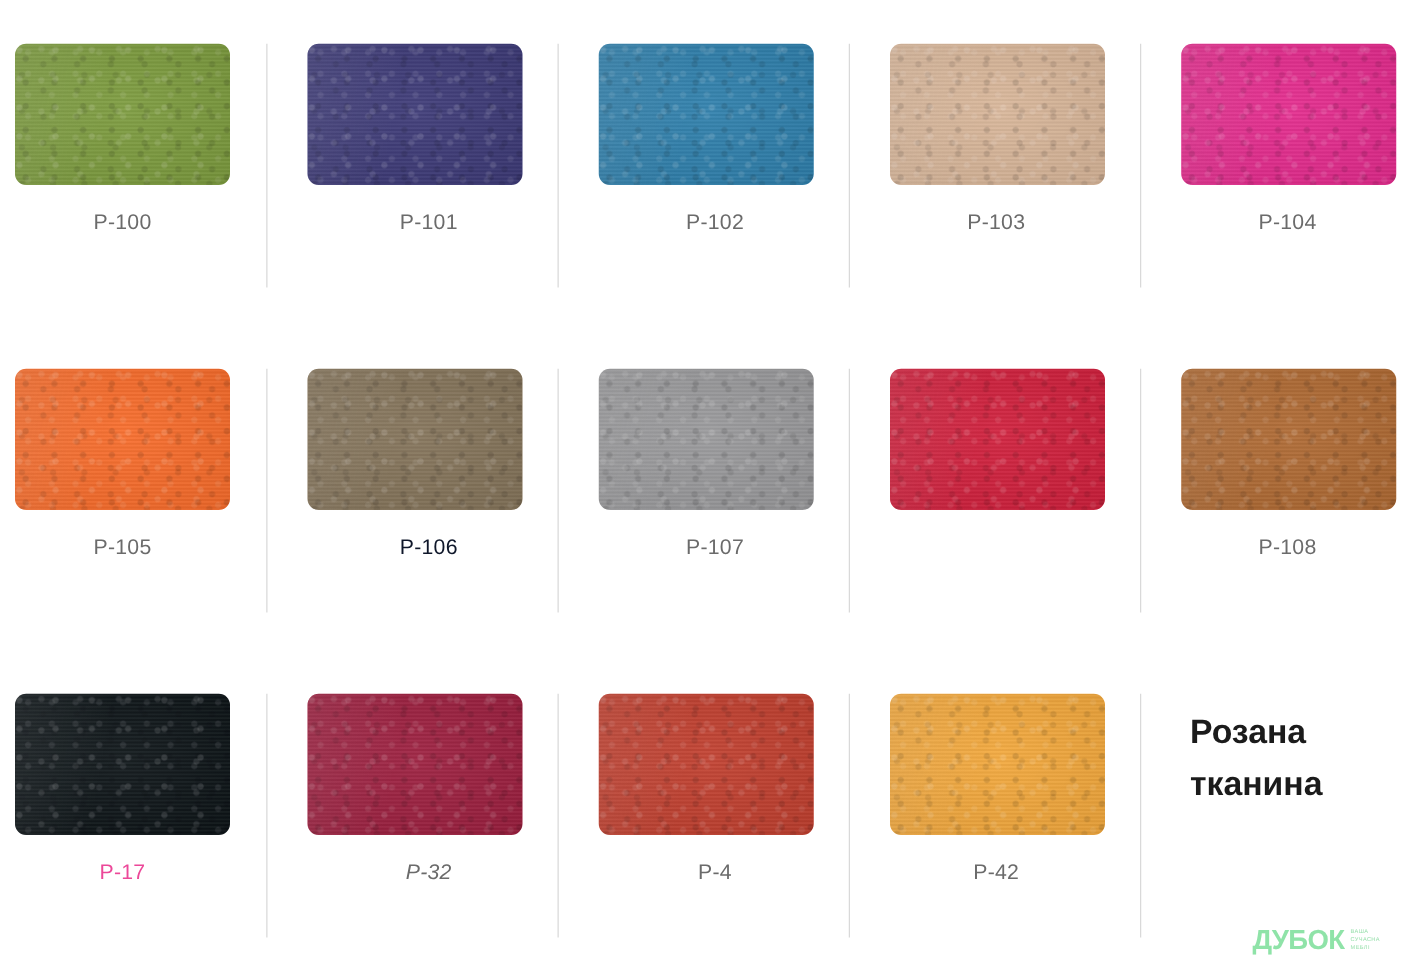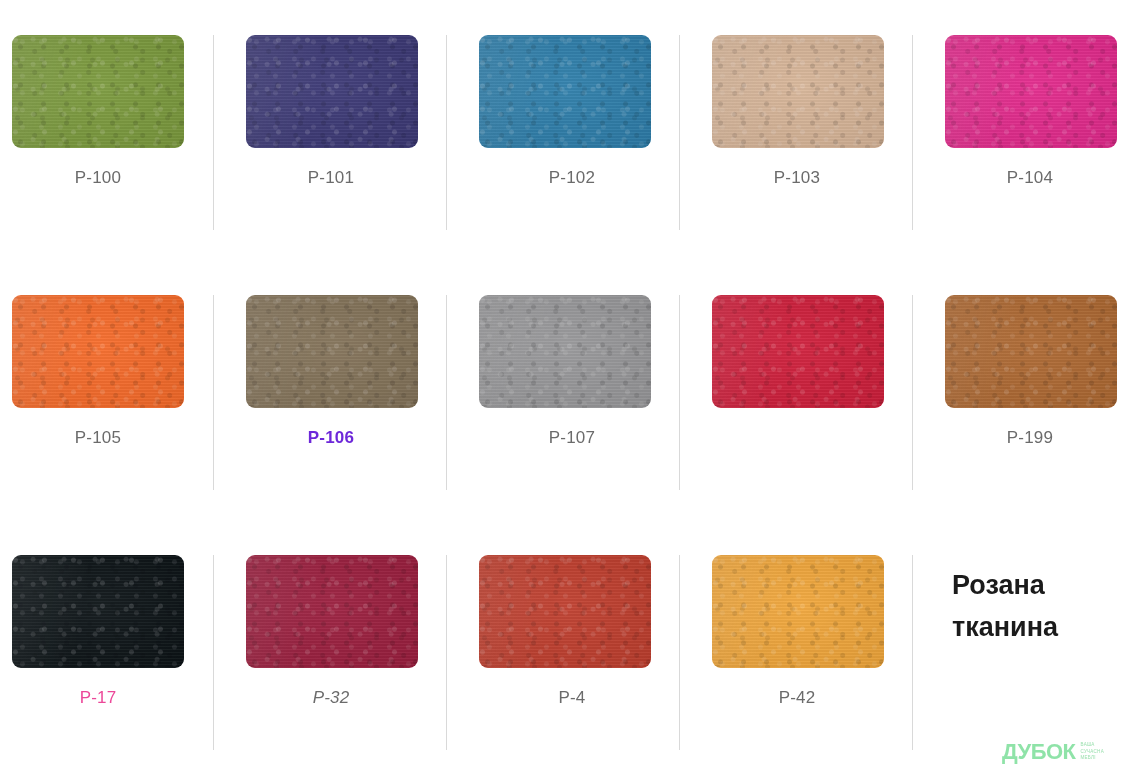--- a/index.html
+++ b/index.html
@@ -118,21 +118,21 @@
     top: 168px;
     left: 0;
     width: 196px;
     text-align: center;
     font-size: 17px;
     color: #6b6b6b;
     letter-spacing: 0.2px;
     font-family: "Liberation Sans", sans-serif;
   }
   .col-0 .label { left: 0px;  width: 196px; }
-  .col-1 .label { left: 20px; width: 196px; }
+  .col-1 .label { left: 32px; width: 196px; }
   .col-2 .label { left: 28px; width: 196px; }
   .col-3 .label { left: 20px; width: 196px; }
   .col-4 .label { left: 20px; width: 196px; }
 
   
   #caption {
     position: absolute;
     left: 952px;
     top: 565px;
     width: 175px;
@@ -219,38 +219,38 @@
     <div class="cell col-0">
       <div class="swatch-wrap">
         <div class="swatch" style="background-color: rgb(249, 108, 42);"></div>
       </div>
       <div class="label" style="color: rgb(107, 107, 107);">P-105</div>
     </div>
     <div class="cell col-1 has-divider">
       <div class="swatch-wrap">
         <div class="swatch" style="background-color: rgb(133, 116, 90);"></div>
       </div>
-      <div class="label" style="color: #6d28d9; font-weight: bold;">P-106</div>
+      <div class="label" style="color: #0f172a;">P-106</div>
     </div>
     <div class="cell col-2 has-divider">
       <div class="swatch-wrap">
         <div class="swatch" style="background-color: rgb(154, 154, 156);"></div>
       </div>
       <div class="label" style="color: rgb(107, 107, 107);">P-107</div>
     </div>
     <div class="cell col-3 has-divider">
       <div class="swatch-wrap">
         <div class="swatch" style="background-color: rgb(210, 31, 60);"></div>
       </div>
     </div>
     <div class="cell col-4 has-divider">
       <div class="swatch-wrap">
         <div class="swatch" style="background-color: rgb(176, 106, 51);"></div>
       </div>
-      <div class="label" style="color: rgb(107, 107, 107);">P-199</div>
+      <div class="label" style="color: rgb(107, 107, 107);">P-108</div>
     </div>
   </div>
 
   <div class="row row-3">
     <div class="cell col-0">
       <div class="swatch-wrap">
         <div class="swatch" style="background-color: rgb(13, 20, 24);"></div>
       </div>
       <div class="label" style="color: #ec4899;">P-17</div>
     </div>

